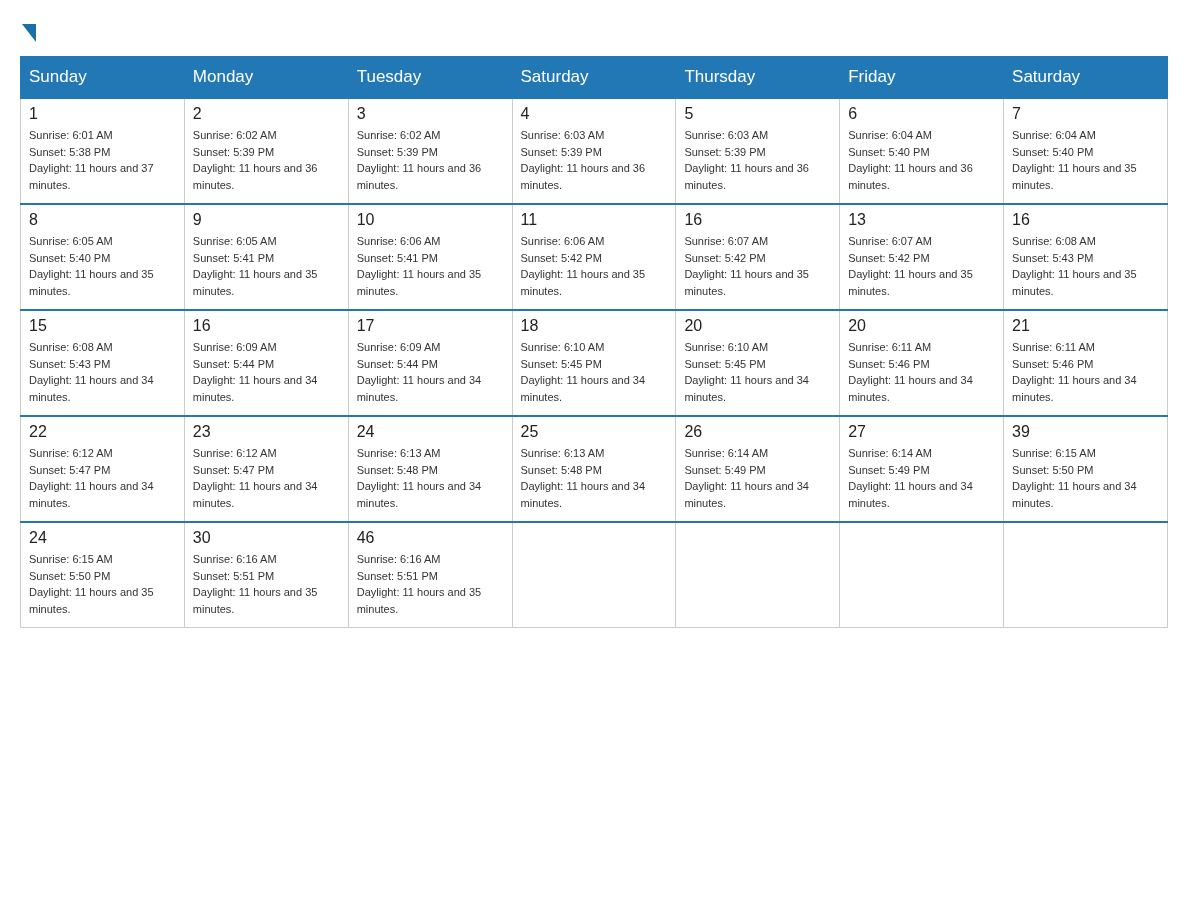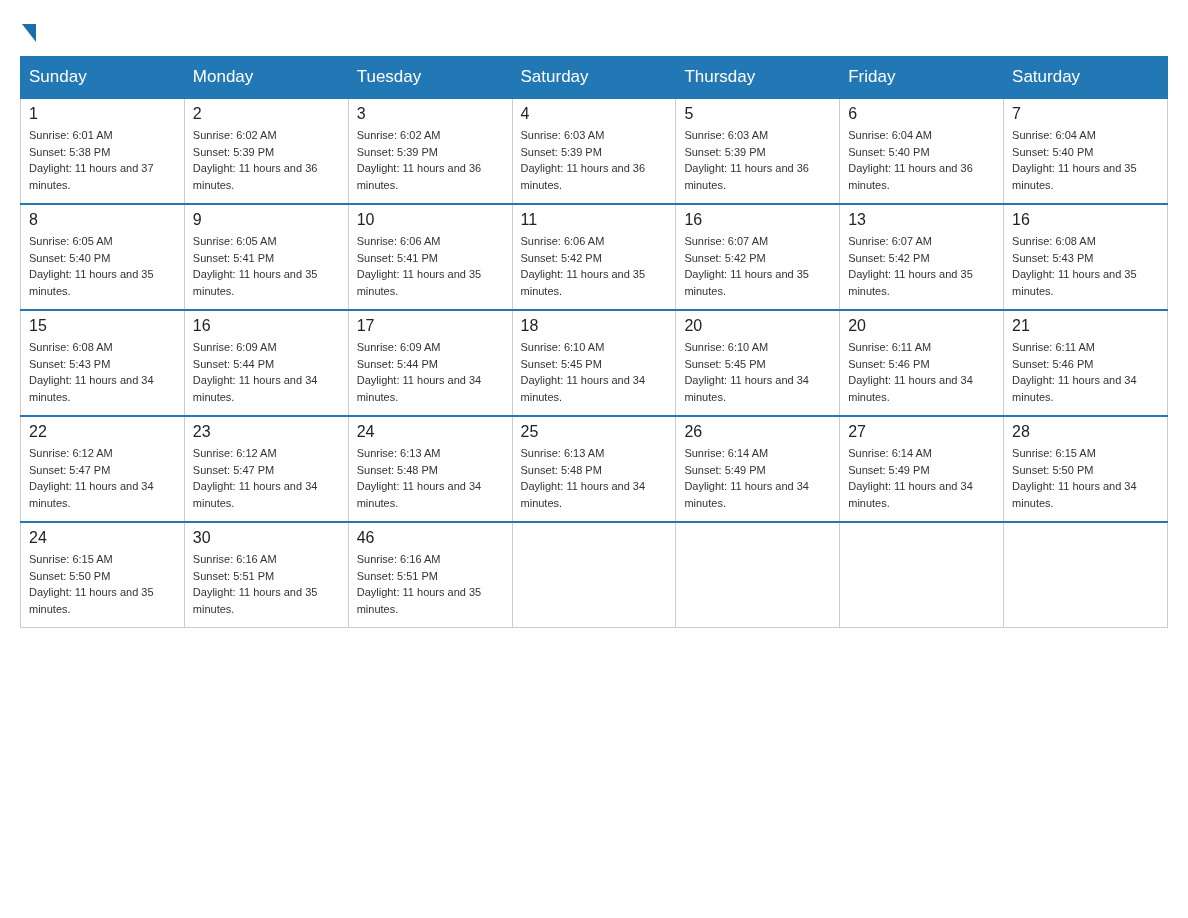--- a/index.html
+++ b/index.html
@@ -343,21 +343,21 @@
       </td>
         <td>
         <span class="day-number">27</span>
         <div class="day-info">
           Sunrise: 6:14 AM<br>
           Sunset: 5:49 PM<br>
           Daylight: 11 hours and 34 minutes.
         </div>
       </td>
         <td>
-        <span class="day-number">28</span>
+        <span class="day-number">39</span>
         <div class="day-info">
           Sunrise: 6:15 AM<br>
           Sunset: 5:50 PM<br>
           Daylight: 11 hours and 34 minutes.
         </div>
       </td>
       </tr>
       <tr>
         <td>
         <span class="day-number">24</span>

